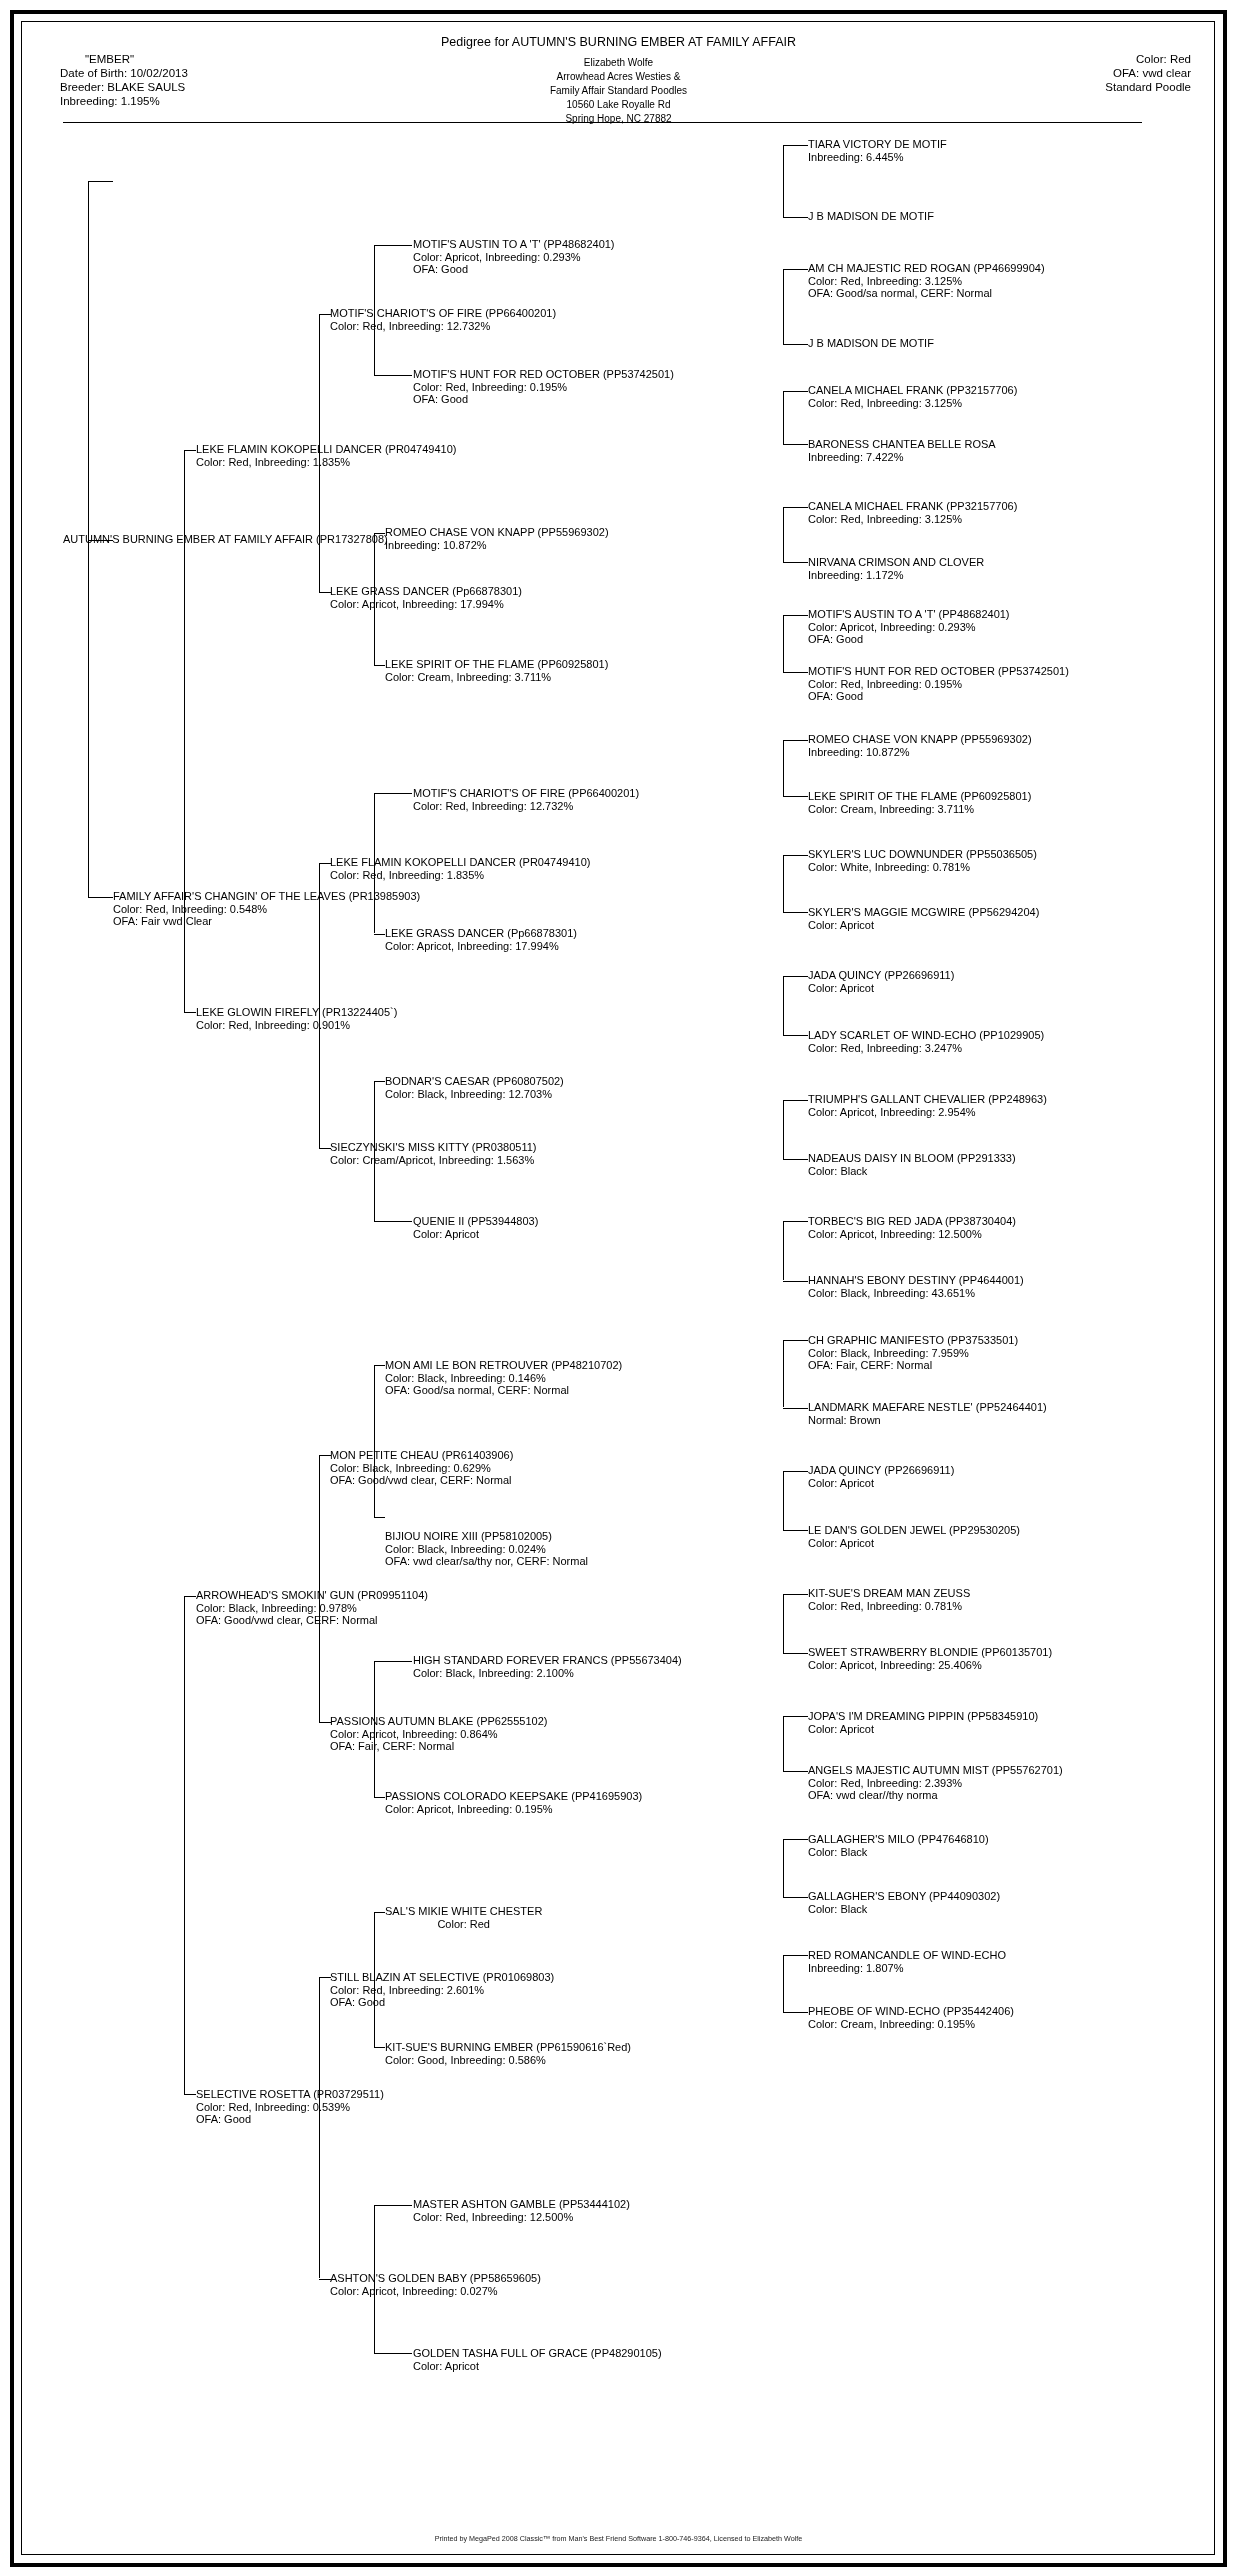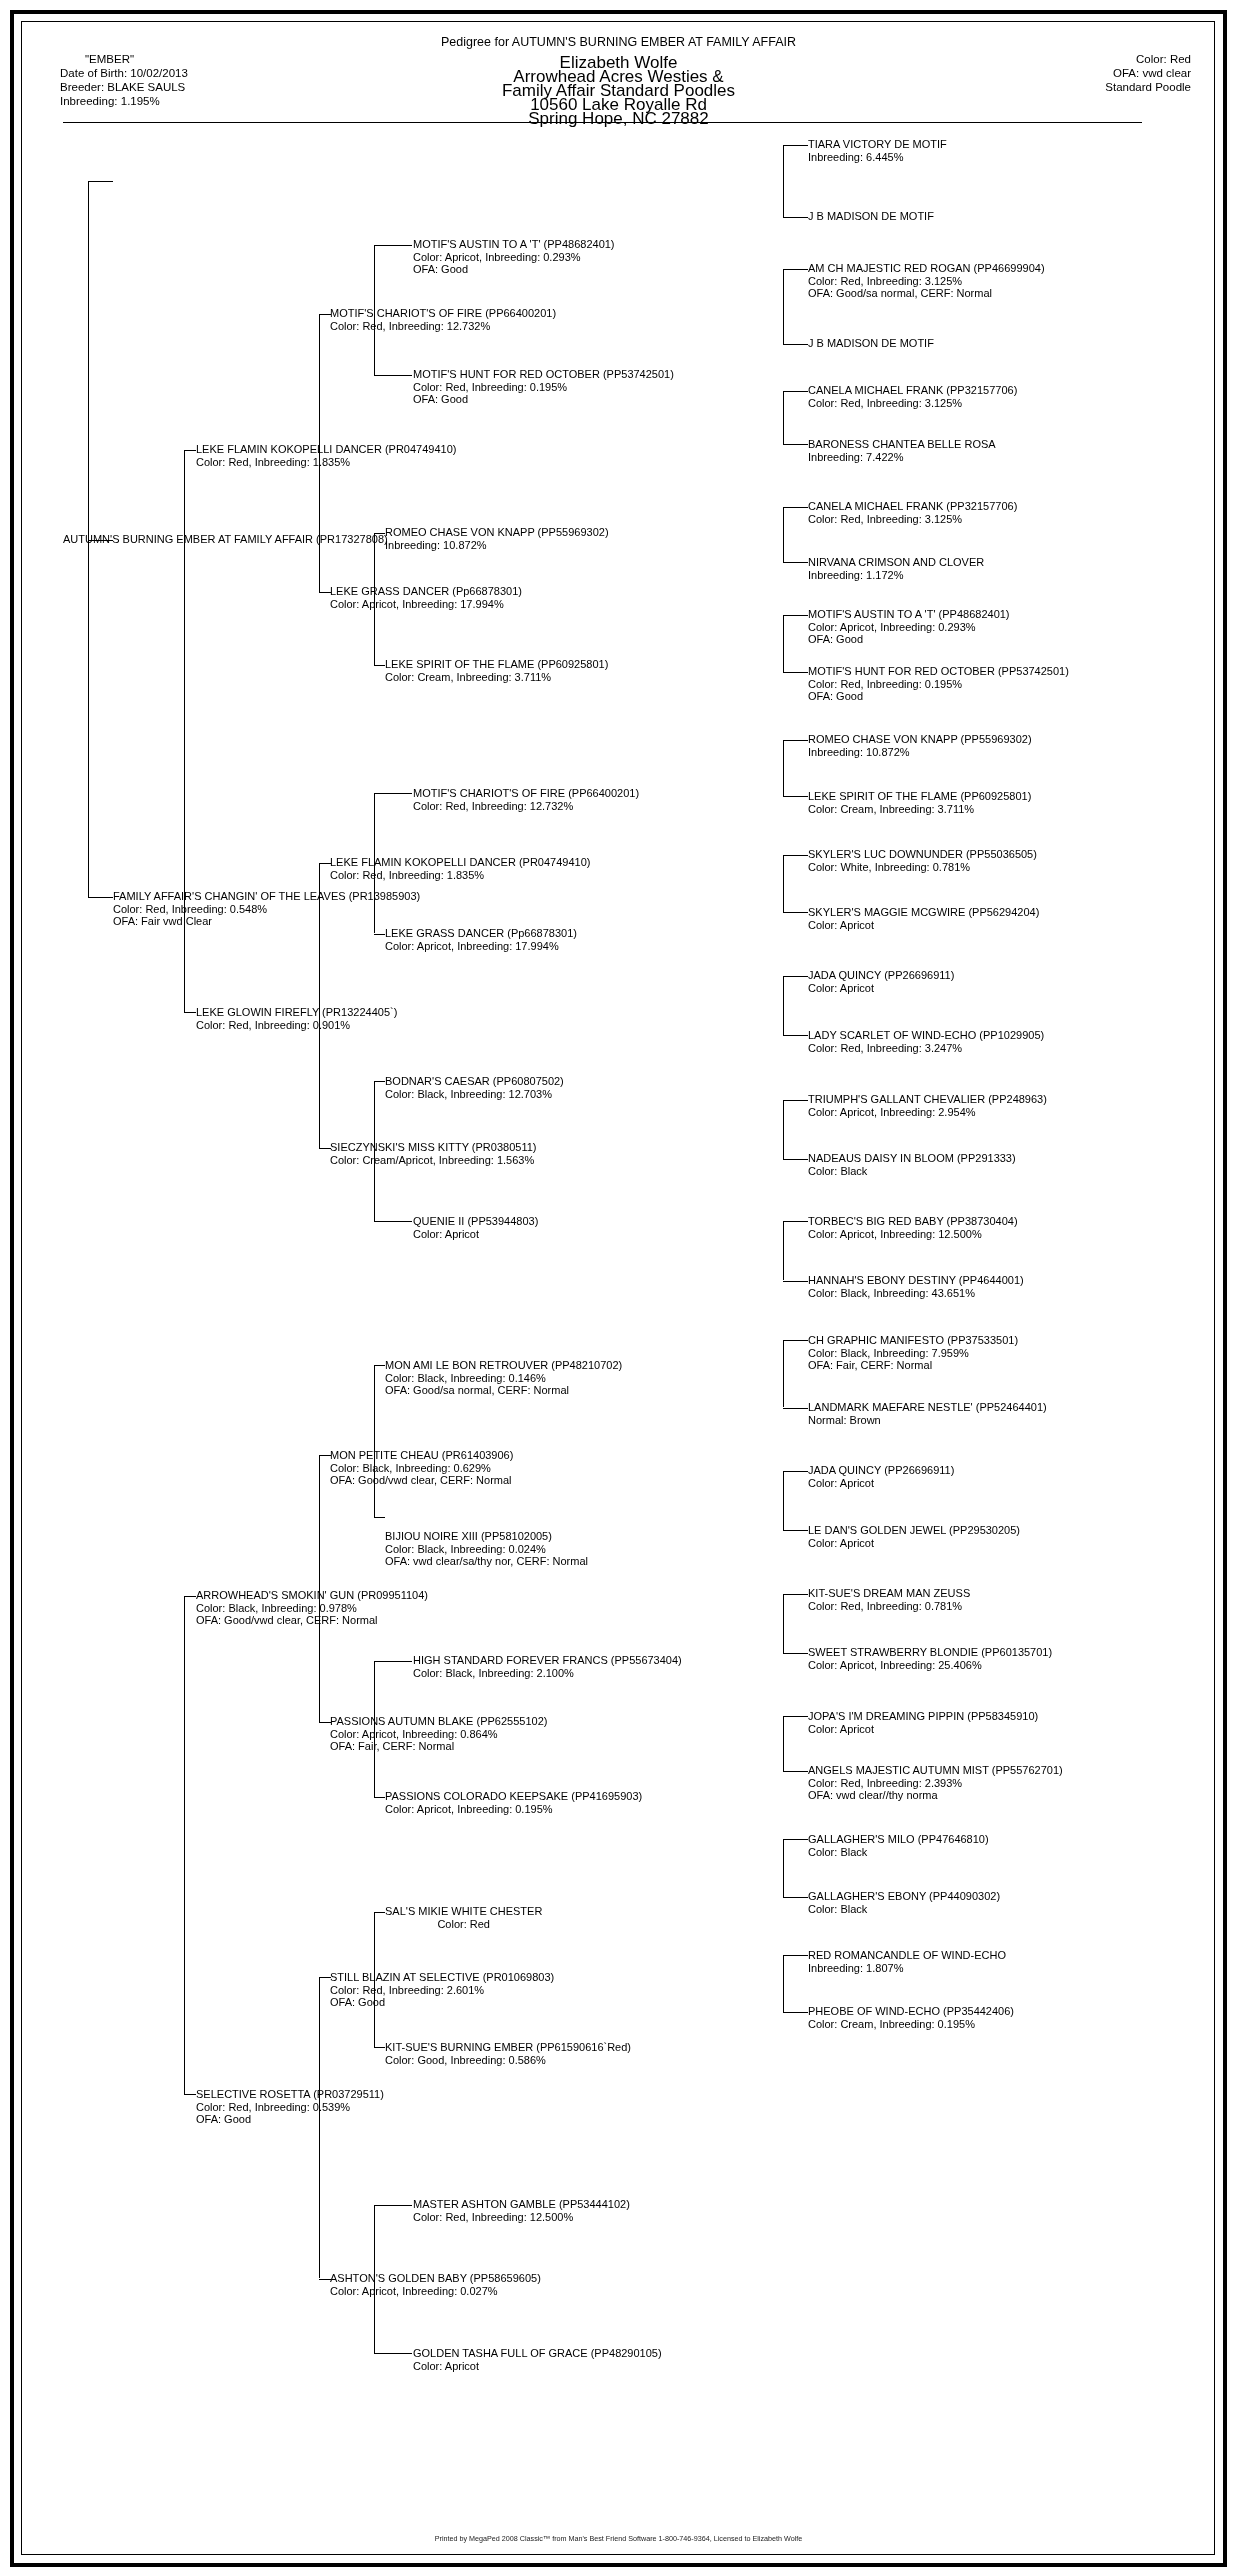--- a/index.html
+++ b/index.html
@@ -58,21 +58,21 @@
     top: 9.6px;
     text-align: center;
     font-size: 12.5px;
   }
   .hdr-center {
     position: absolute;
     left: 0;
     right: 0;
     top: 31px;
     text-align: center;
-    font-size: 17px;
+    font-size: 10px;
     line-height: 14px;
   }
   .hdr-left {
     position: absolute;
     left: 35px;
     top: 27px;
     font-size: 11.5px;
     line-height: 14px;
   }
   .hdr-left .dogname {
@@ -428,21 +428,21 @@
       </div>
       <div class="node" style="left:783px; top:1068px;">
         <span class="nm">TRIUMPH'S GALLANT CHEVALIER (PP248963)</span>
         <span class="ln">Color: Apricot, Inbreeding:   2.954%</span>
       </div>
       <div class="node" style="left:783px; top:1127px;">
         <span class="nm">NADEAUS DAISY IN BLOOM (PP291333)</span>
         <span class="ln">Color: Black</span>
       </div>
       <div class="node" style="left:783px; top:1190px;">
-        <span class="nm">TORBEC'S BIG RED BABY (PP38730404)</span>
+        <span class="nm">TORBEC'S BIG RED JADA (PP38730404)</span>
         <span class="ln">Color: Apricot, Inbreeding:  12.500%</span>
       </div>
       <div class="node" style="left:783px; top:1249px;">
         <span class="nm">HANNAH'S EBONY DESTINY (PP4644001)</span>
         <span class="ln">Color: Black, Inbreeding:   43.651%</span>
       </div>
       <div class="node" style="left:783px; top:1309px;">
         <span class="nm">CH GRAPHIC MANIFESTO (PP37533501)</span>
         <span class="ln">Color: Black, Inbreeding:   7.959%</span>
         <span class="ln">OFA: Fair, CERF: Normal</span>

